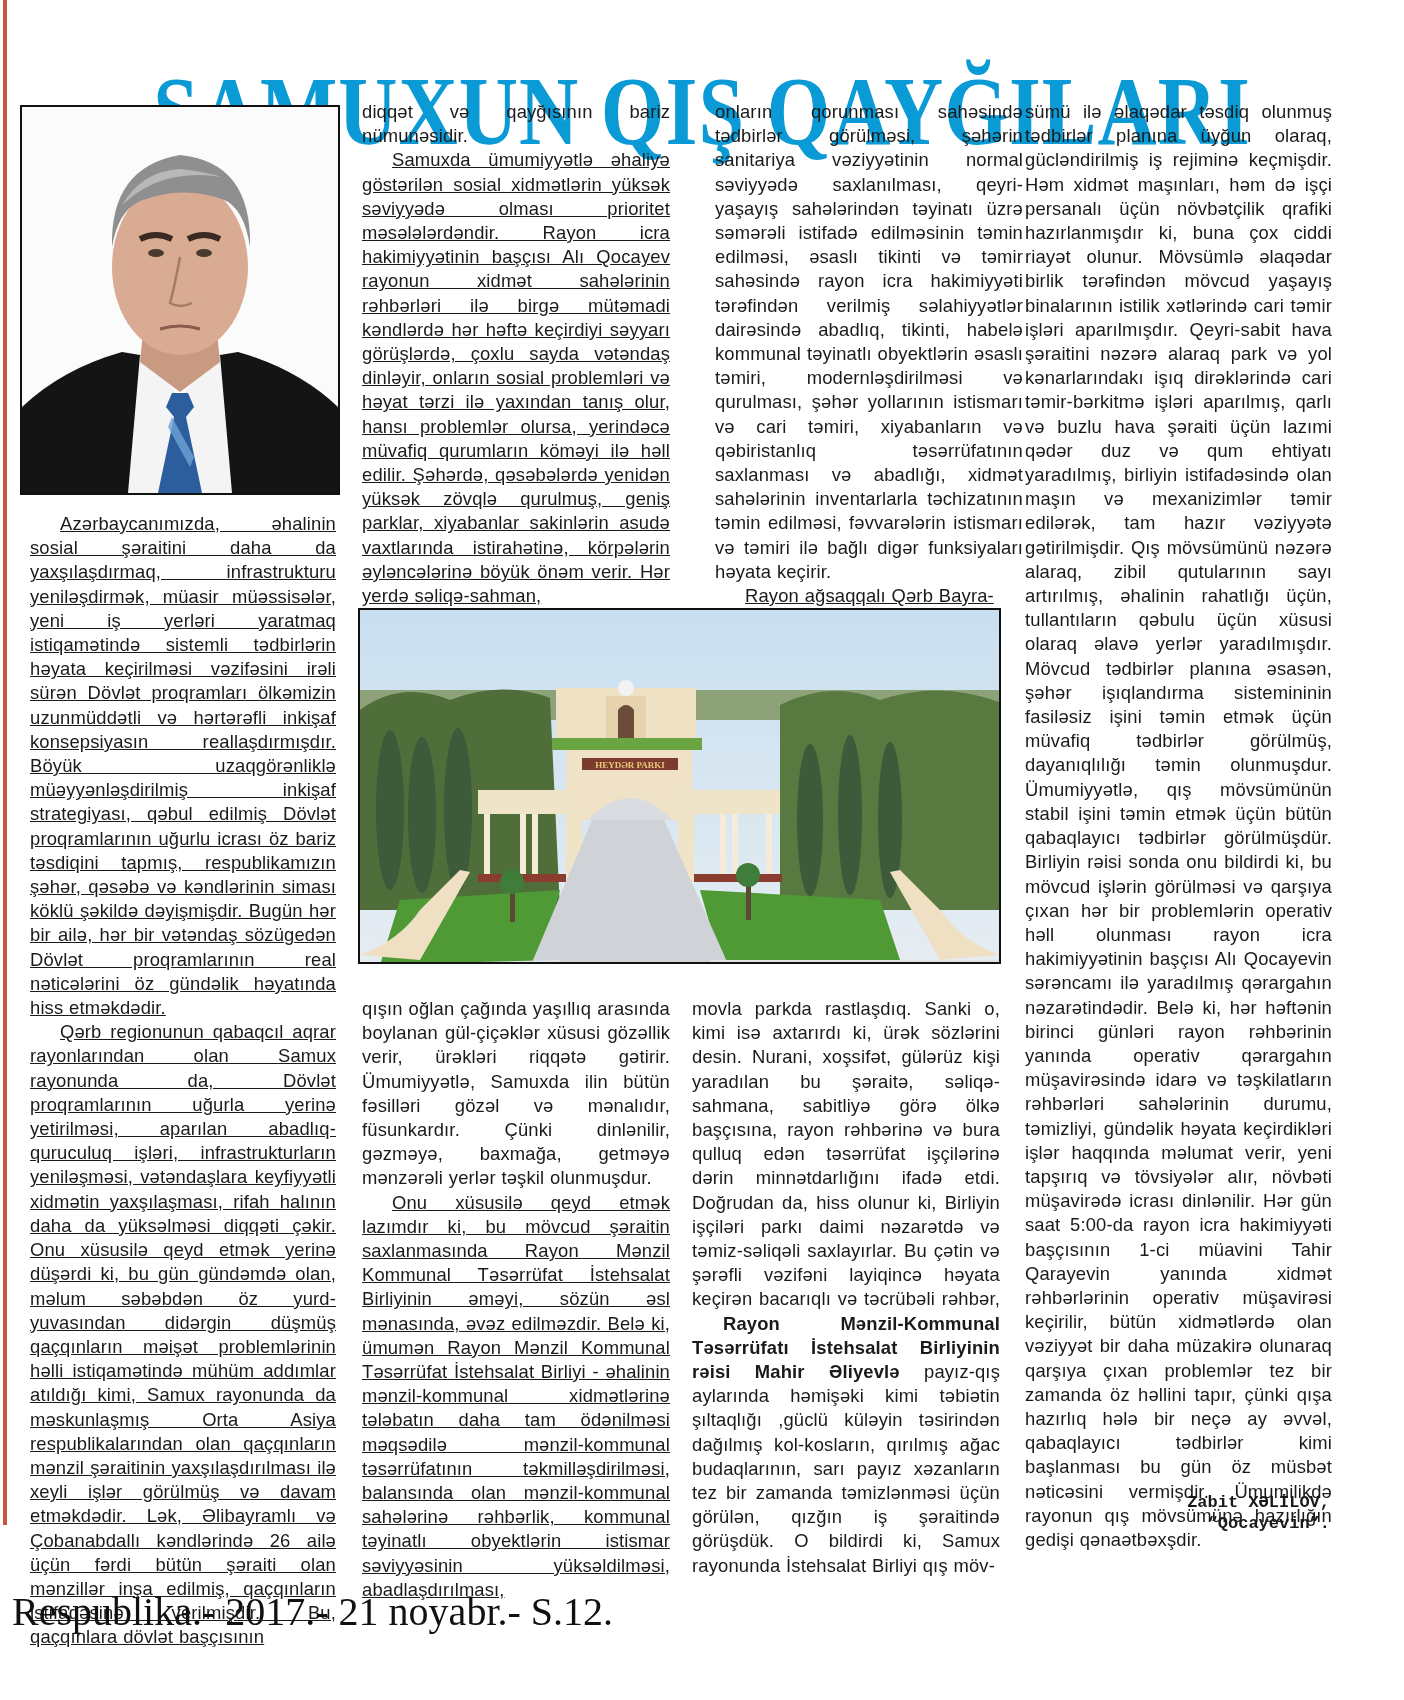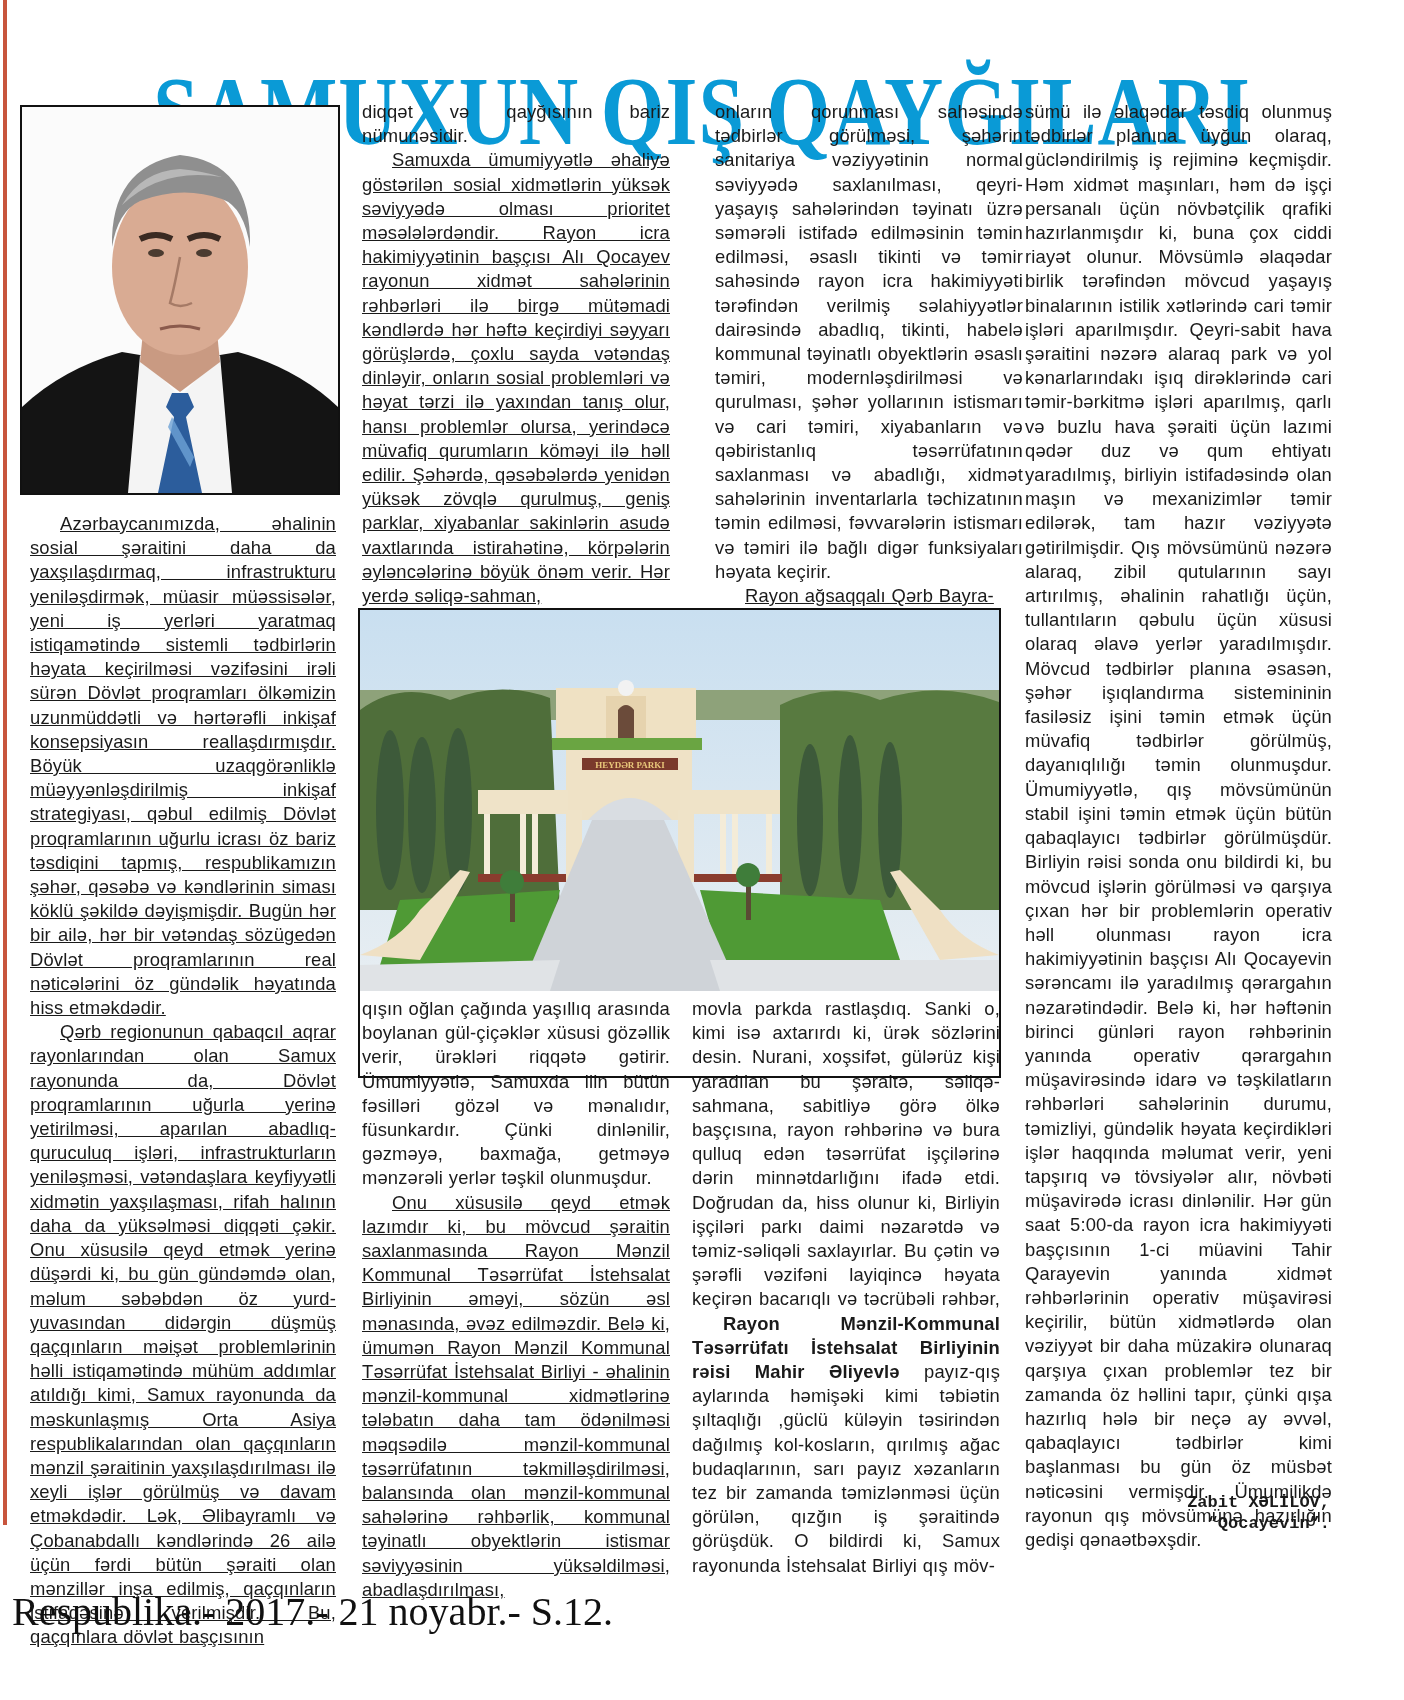--- a/index.html
+++ b/index.html
@@ -9,21 +9,21 @@
   .photo { position: absolute; left: 20px; top: 105px; width: 320px; height: 390px; border: 2px solid #111; box-sizing: border-box; overflow: hidden; background: #fff; }
   .col { position: absolute; font-size: 18.4px; line-height: 24.2px; text-align: justify; letter-spacing: 0.15px; word-spacing: 0.5px; }
   .col p { margin: 0; }
   .col p.indent { text-indent: 30px; text-decoration: underline; }
   .c1 { left: 30px; top: 512px; width: 306px; }
   .c2a { left: 362px; top: 100px; width: 308px; }
   .c3a { left: 715px; top: 100px; width: 308px; }
   .c4 { left: 1025px; top: 100px; width: 307px; }
   .c2b { left: 362px; top: 997px; width: 308px; }
   .c3b { left: 692px; top: 997px; width: 308px; }
-  .park { position: absolute; left: 358px; top: 608px; width: 643px; height: 470px; border: 2px solid #111; box-sizing: border-box; overflow: hidden; }
+  .park { position: absolute; left: 358px; top: 608px; width: 643px; height: 356px; border: 2px solid #111; box-sizing: border-box; overflow: hidden; }
   .byline { position: absolute; left: 1140px; top: 1492px; width: 190px; text-align: right; font-family: Liberation Mono, monospace; font-weight: bold; font-size: 17px; line-height: 21px; }
   .source { position: absolute; left: 12px; top: 1588px; font-family: "Liberation Serif", serif; font-size: 40px; color: #111; white-space: nowrap; }
   b.em { font-weight: bold; margin-left: 31px; }
 </style>
 </head>
 <body>
 
 <div class="left-rule"></div>
 
 <h1 class="title">SAMUXUN QIŞ QAYĞILARI</h1>

